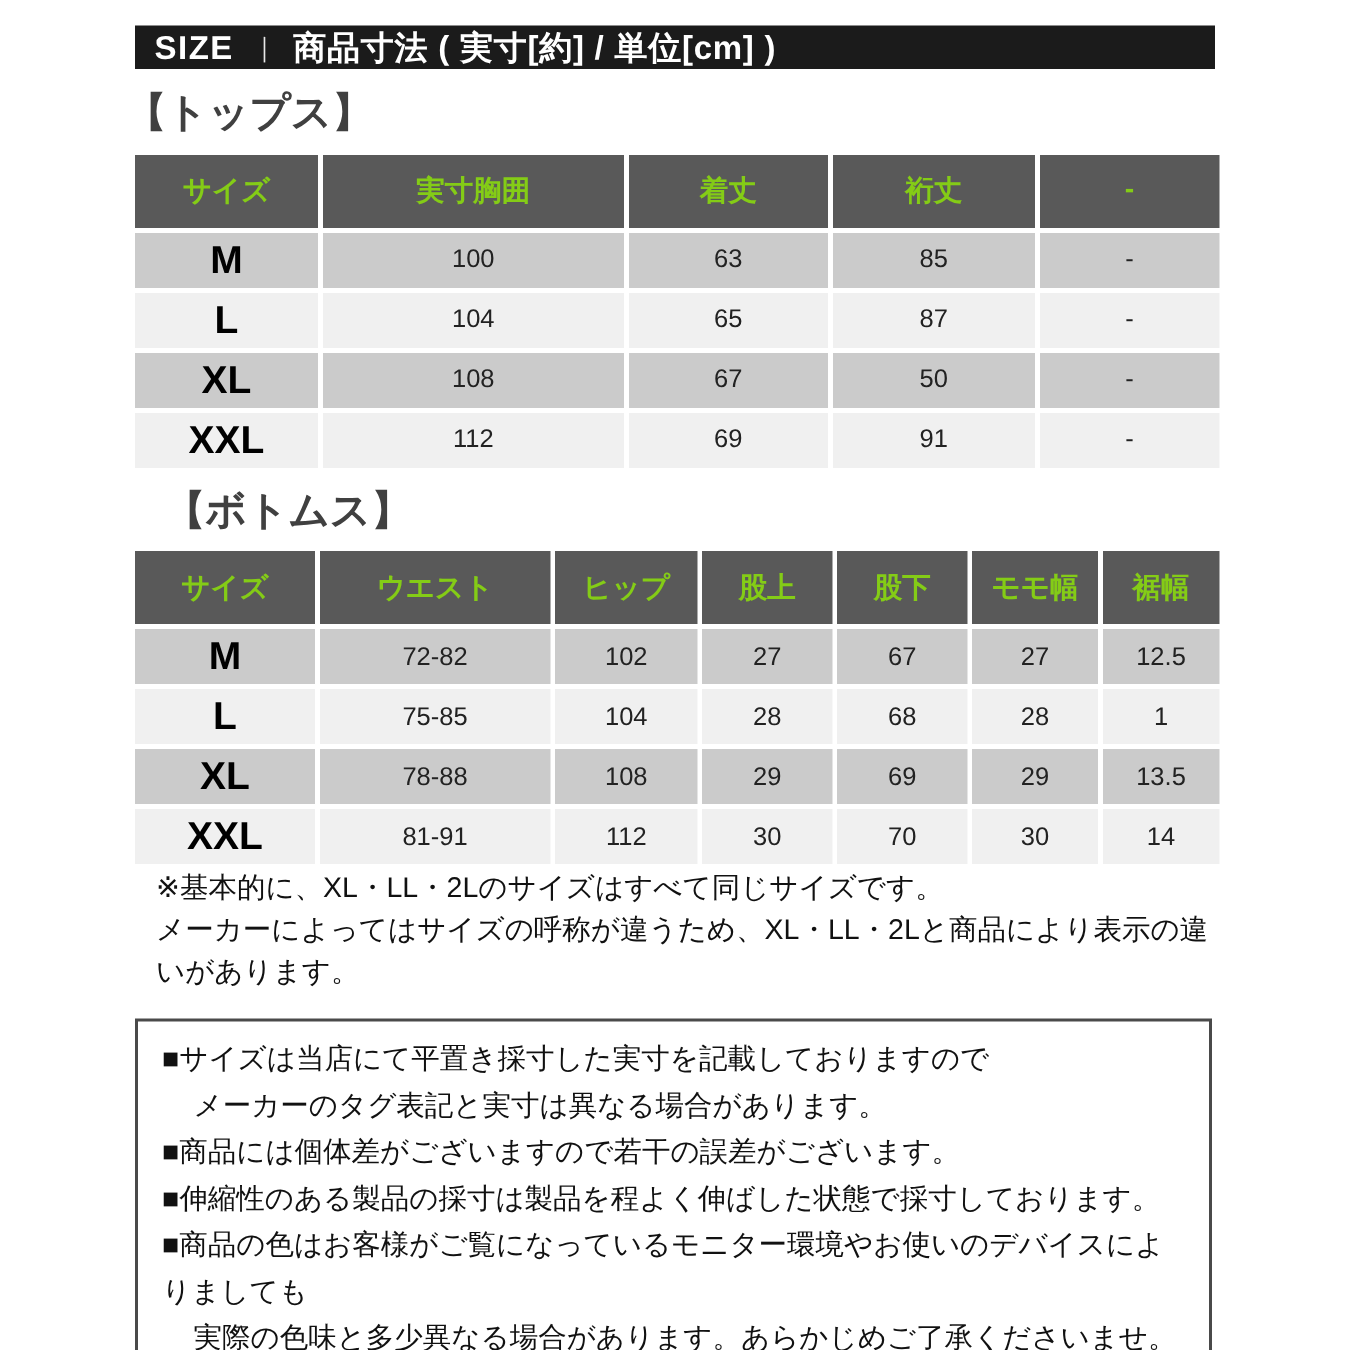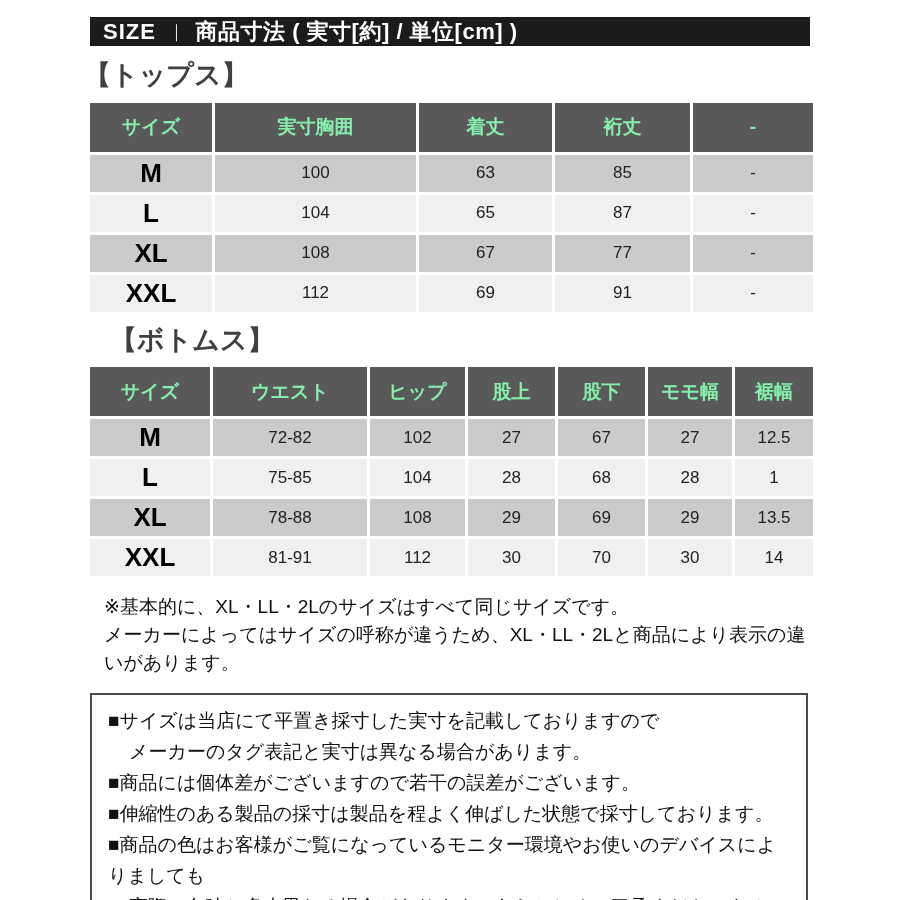--- a/index.html
+++ b/index.html
@@ -57,42 +57,42 @@
   }
   table.size-table th, table.size-table td {
     border: 3px solid #ffffff;
     text-align: center;
     vertical-align: middle;
     padding: 0;
     overflow: hidden;
   }
   table.size-table th {
     background: #595959;
-    color: #86efac;
+    color: #84cc16;
     font-size: 19px;
     font-weight: bold;
     height: 52px;
   }
   table.size-table td {
     height: 40px;
     font-size: 17px;
     font-weight: normal;
     color: #222;
   }
   table.size-table td.size {
     font-size: 26px;
     font-weight: bold;
     color: #000;
   }
   table.size-table tr.dark td { background: #cbcbcb; }
   table.size-table tr.light td { background: #f0f0f0; }
 
   
   .notes {
-    margin-top: 14px;
+    margin-top: 0;
     padding-left: 14px;
     font-size: 19px;
     line-height: 28px;
     color: #111;
   }
 
   
   .disclaimer-box {
     margin-top: 16px;
     width: 718px;
@@ -149,21 +149,21 @@
           <td class="size">L</td>
           <td>104</td>
           <td>65</td>
           <td>87</td>
           <td>-</td>
         </tr>
         <tr class="dark">
           <td class="size">XL</td>
           <td>108</td>
           <td>67</td>
-          <td>77</td>
+          <td>50</td>
           <td>-</td>
         </tr>
         <tr class="light">
           <td class="size">XXL</td>
           <td>112</td>
           <td>69</td>
           <td>91</td>
           <td>-</td>
         </tr>
       </tbody>

